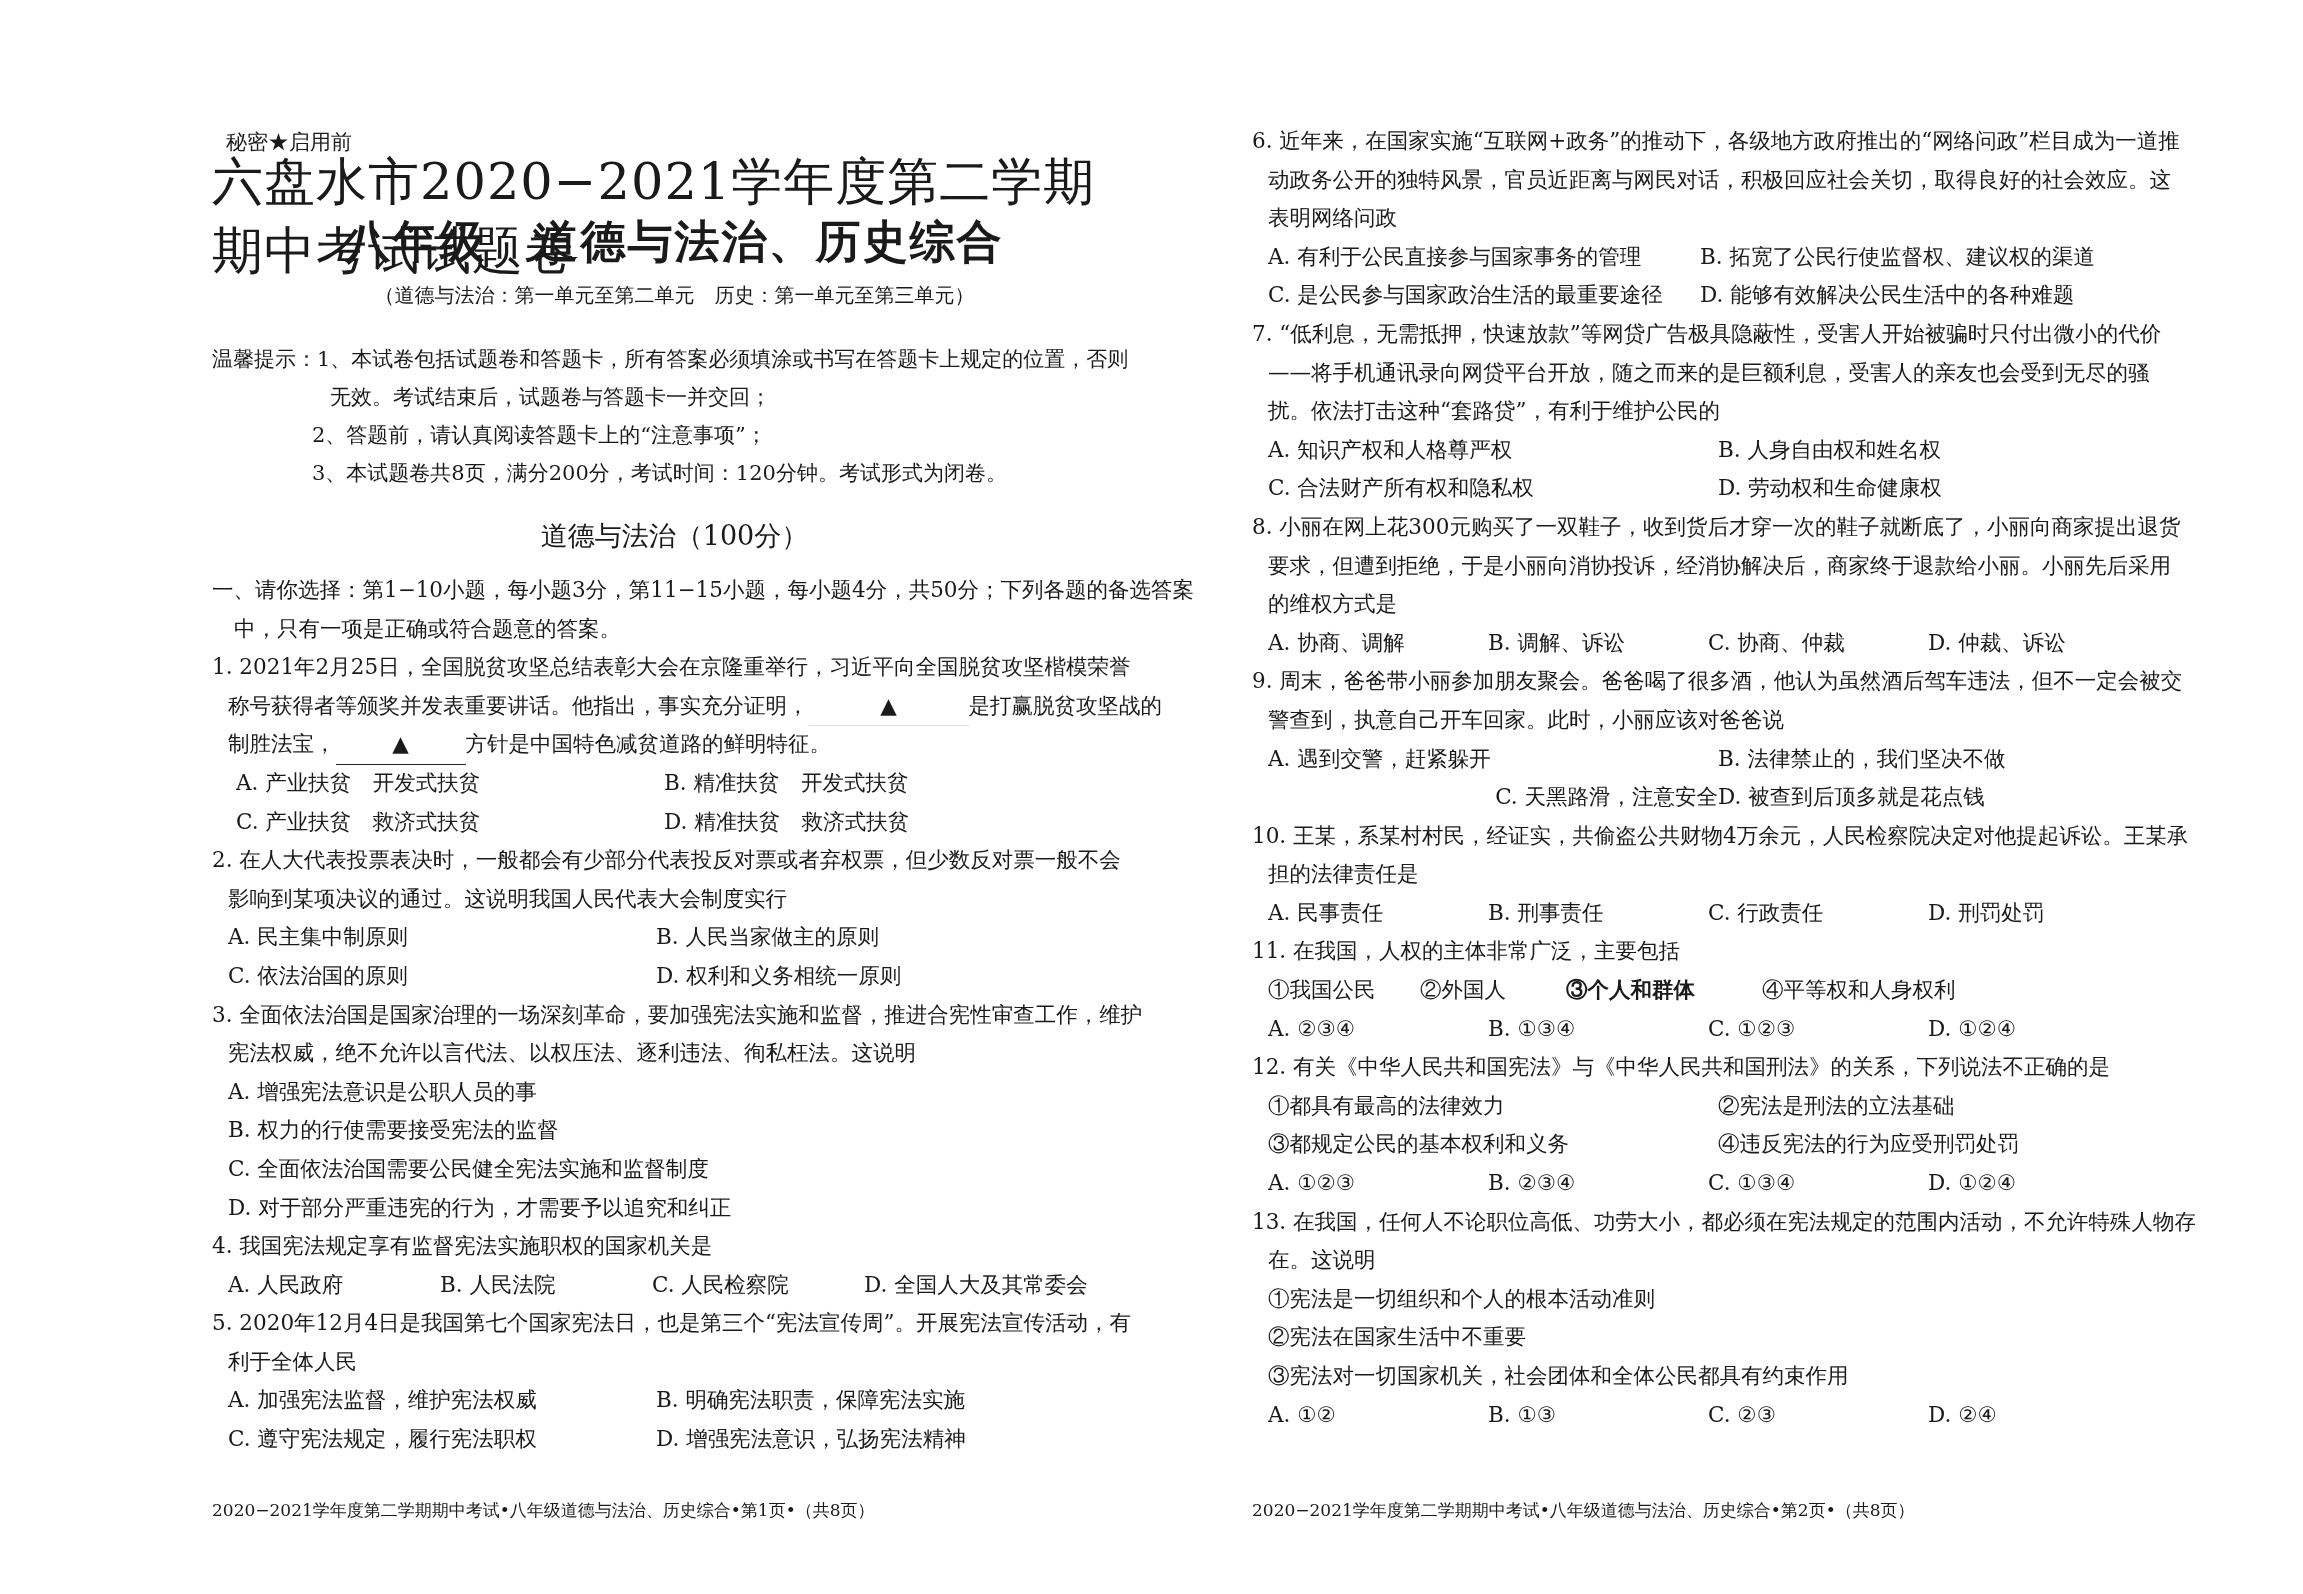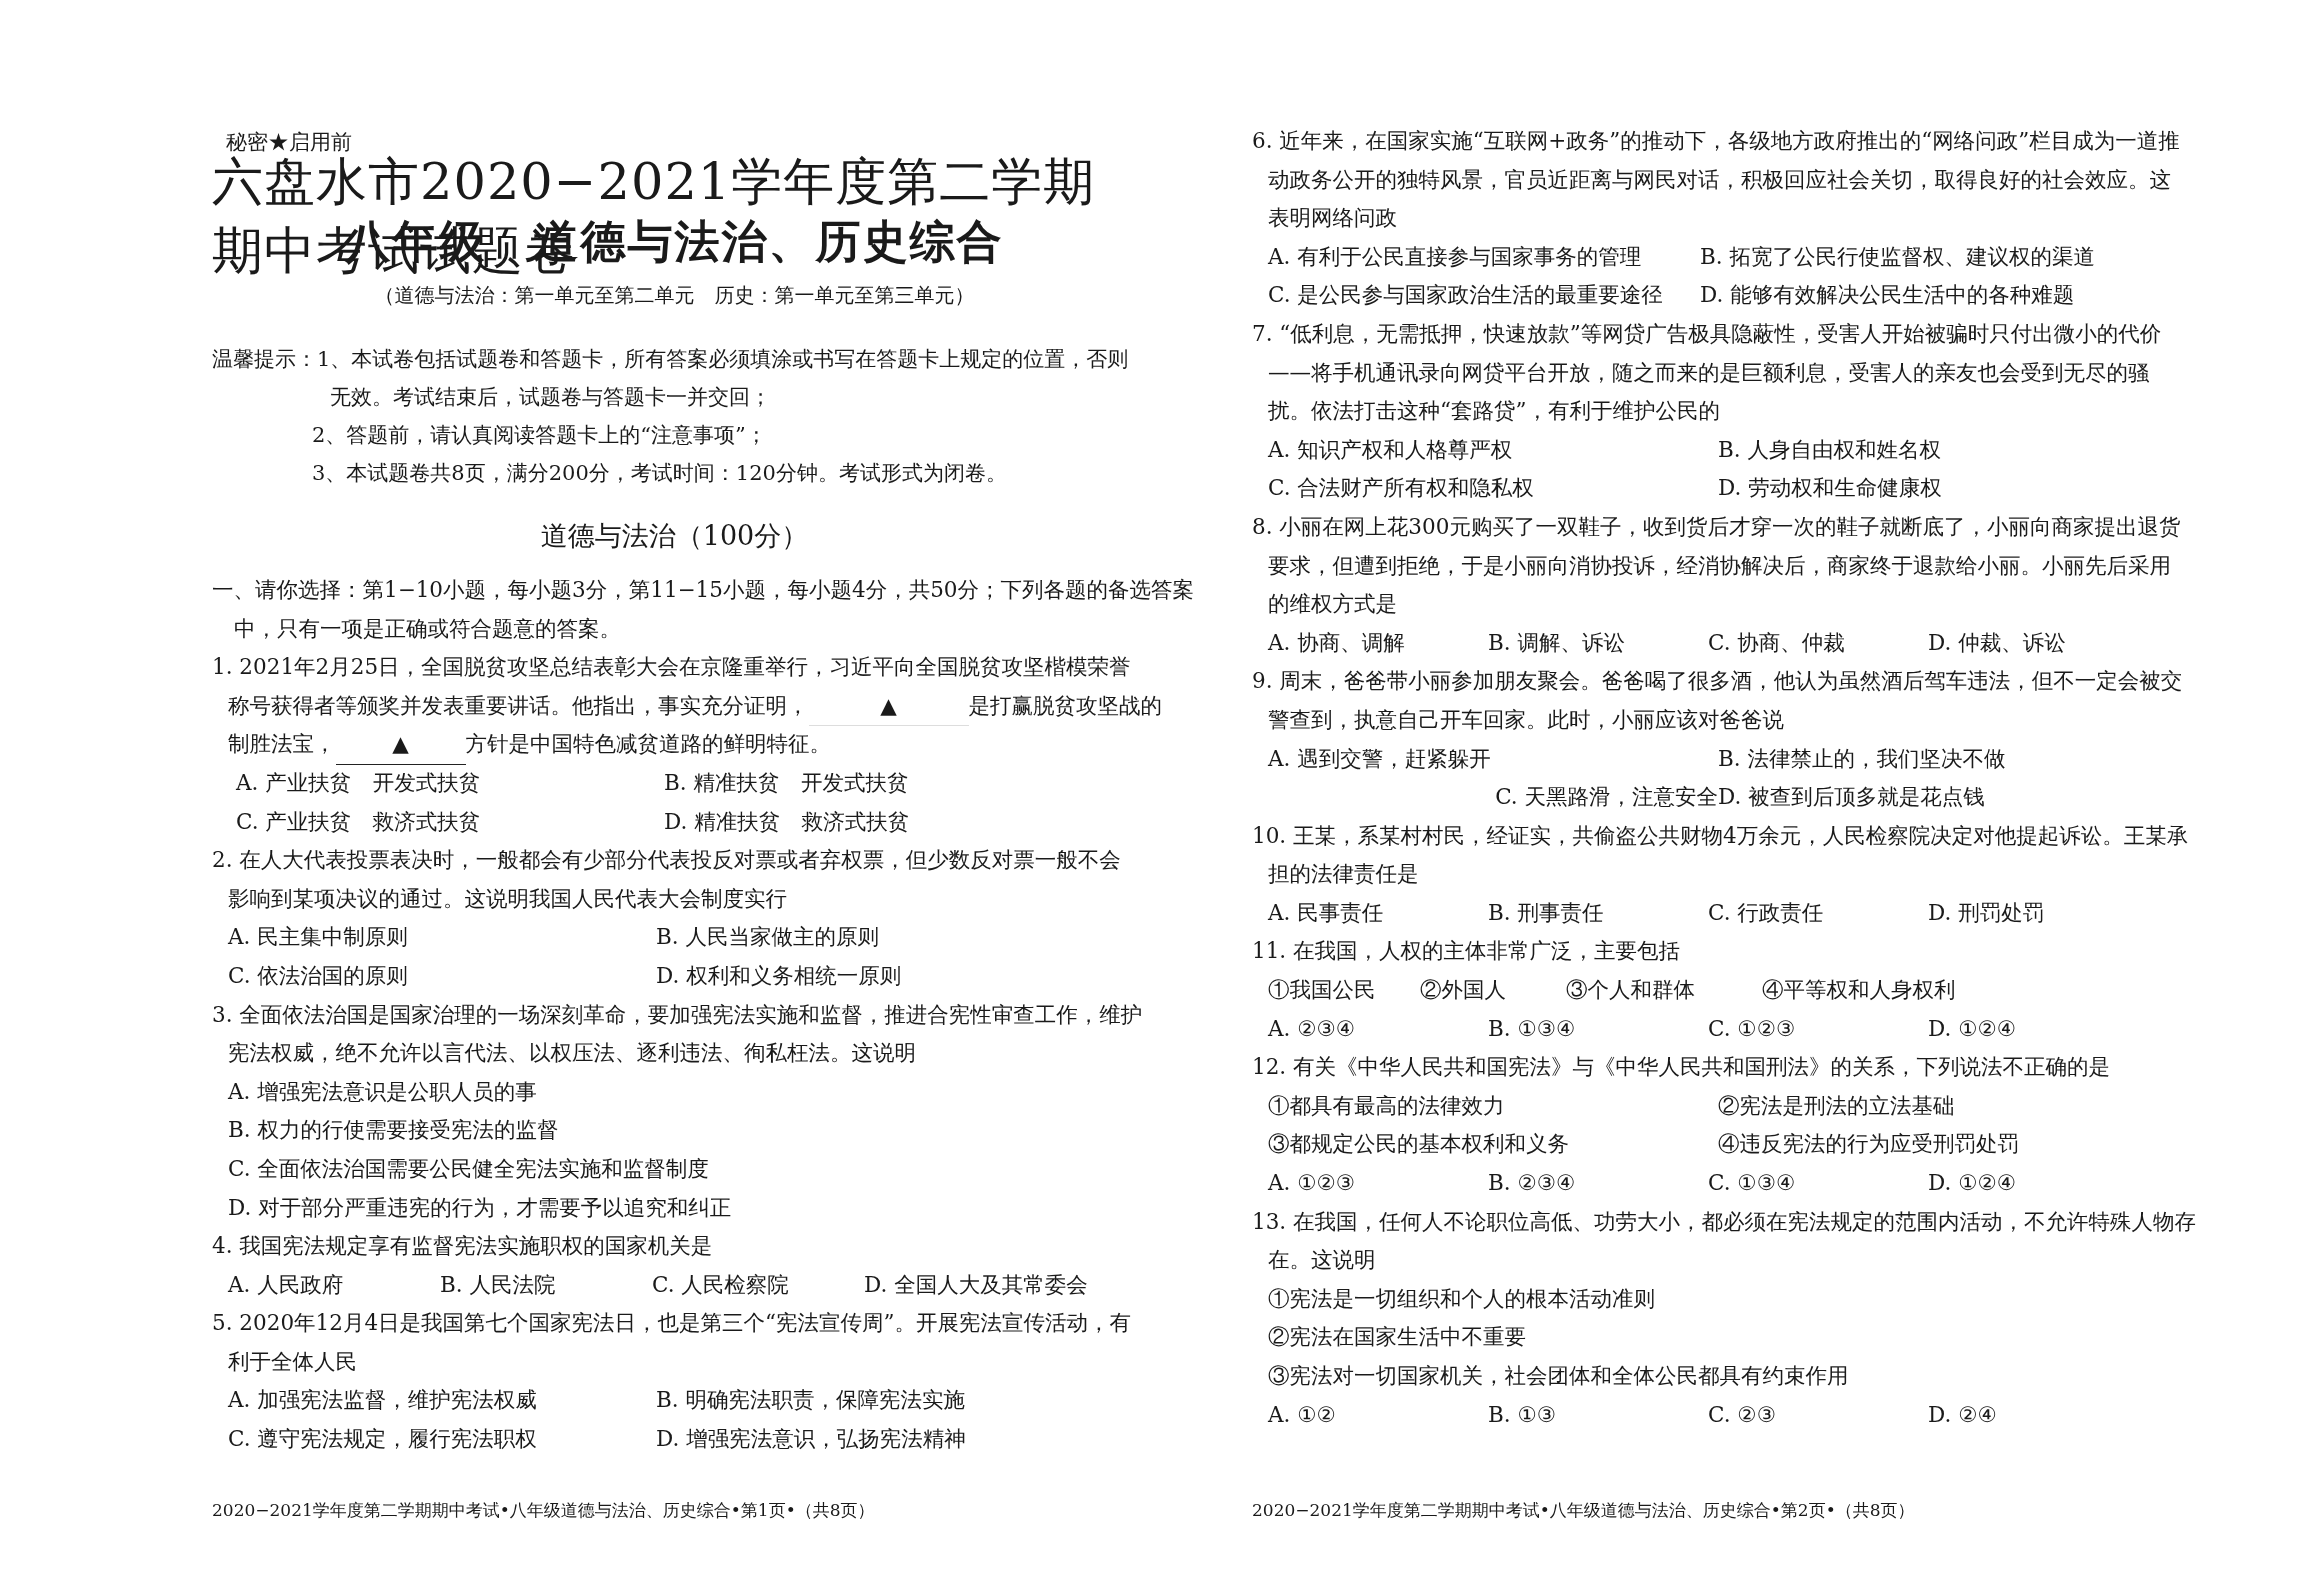--- a/index.html
+++ b/index.html
@@ -168,21 +168,21 @@
       <span>A. 民事责任</span>
       <span>B. 刑事责任</span>
       <span>C. 行政责任</span>
       <span>D. 刑罚处罚</span>
     </div>
 
     <div class="line">11. 在我国，人权的主体非常广泛，主要包括</div>
     <div class="opts4">
       <span style="width:152px;">①我国公民</span>
       <span style="width:146px;">②外国人</span>
-      <span style="width:196px;">③个人和群体</span>
+      <span style="width:196px;font-weight:bold;">③个人和群体</span>
       <span style="width:300px;">④平等权和人身权利</span>
     </div>
     <div class="opts4 wide">
       <span>A. ②③④</span>
       <span>B. ①③④</span>
       <span>C. ①②③</span>
       <span>D. ①②④</span>
     </div>
 
     <div class="line">12. 有关《中华人民共和国宪法》与《中华人民共和国刑法》的关系，下列说法不正确的是</div>

